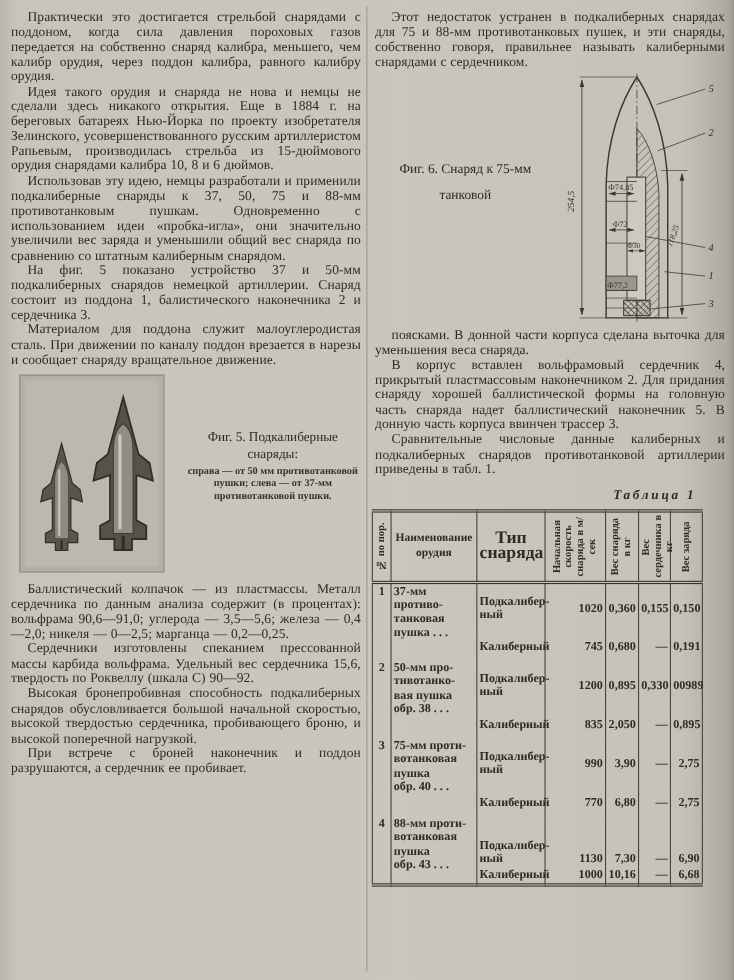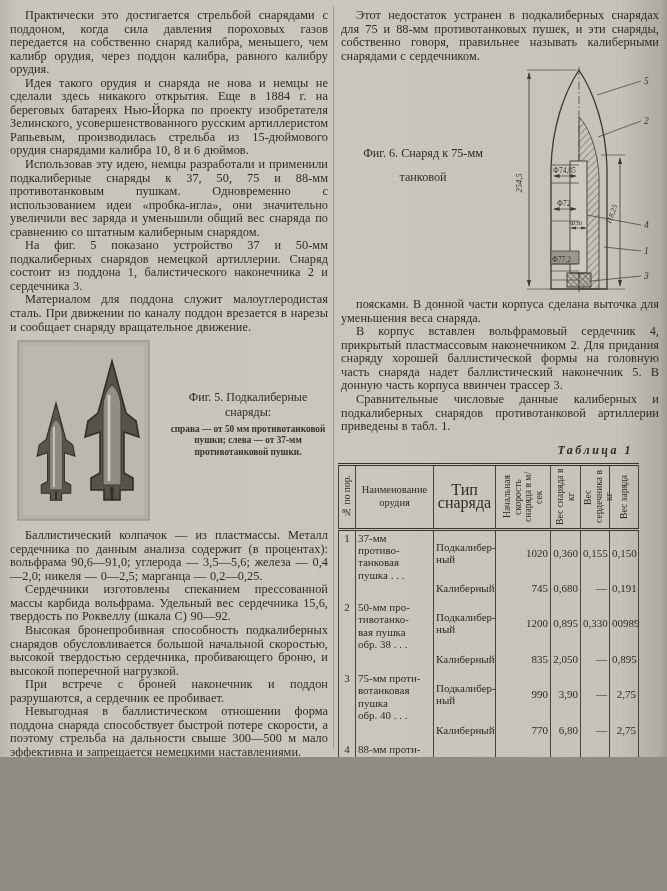--- a/index.html
+++ b/index.html
@@ -1,17 +1,17 @@
 <!DOCTYPE html>
 <html lang="ru"><head>
 <meta charset="utf-8">
 <style>
   html,body { margin:0; padding:0; background:#8f8c84; }
   .page {
-    position:relative; width:667px; height:757px; overflow:hidden;
+    position:relative; width:667px; height:891px; overflow:hidden;
     background:linear-gradient(90deg,#b8b5ac 0px,#c7c4bb 14px,#c9c6bd 55%,#c5c2b9 620px,#aeaba2 660px,#9d9a91 667px);
     font-family:"Liberation Serif", serif; color:#2d2b26;
   }
   .gutter-rule { position:absolute; left:333px; top:6px; bottom:8px; width:1px;
     background:rgba(84,81,73,.38); }
   .cols { position:relative; display:flex; gap:13px; padding:9px 8px 0 10px; }
   .col { width:320px; }
   p.b {
     margin:0; font-size:12.3px; line-height:13.55px; text-align:justify;
     text-indent:15px; letter-spacing:.05px; word-spacing:.4px;
@@ -23,21 +23,21 @@
   .fig5 .cap-detail { font-size:9.3px; font-weight:bold; line-height:11.5px; margin-top:4px; color:#35332d;font-family:Liberation Serif, serif; }
   
   .fig6 { display:flex; align-items:center; margin:2px 0 3px; }
   .fig6 .cap { flex:1; text-align:center; padding:0 4px 30px 2px; font-size:12.2px; line-height:24px; }
   
   .tbl-label { text-align:right; font-style:italic; font-weight:bold; font-size:12px;
     letter-spacing:2.5px; margin:9px 26px 5px 0; }
   table.t { border-collapse:collapse; width:300px; margin-left:-3px; table-layout:fixed;
     font-size:11px; line-height:12.3px;
     border-top:3px double #35332c; border-bottom:3px double #35332c; }
-  table.t th, table.t td { border-left:1px solid #45433b; padding:1px 2px; font-weight:normal; }
+  table.t th, table.t td { border-left:1px solid #45433b; padding:1px 2px; font-weight:bold; }
   table.t td:last-child, table.t th:last-child { border-right:1px solid #45433b; }
   table.t thead tr { border-bottom:3px double #35332c; }
   th.h { height:60px; vertical-align:middle; text-align:center; }
   .vert { writing-mode:vertical-rl; transform:rotate(180deg); margin:0 auto;
     font-size:9.6px; line-height:10.5px; max-height:58px; white-space:pre-line; }
   .pre { white-space:pre-line; }
   td.name { vertical-align:top; text-align:left; padding:2px 1px 0 3px; }
   td.num { vertical-align:top; text-align:center; padding-top:2px; }
   td.typ { vertical-align:middle; text-align:left; padding-left:3px; }
   td.val { text-align:right; vertical-align:middle; }
@@ -80,21 +80,20 @@
         <div class="cap">
           <div class="cap-title">Фиг. 5. Подкалиберные снаряды:</div>
           <div class="cap-detail">справа — от 50 мм противотанковой пушки; слева — от 37-мм противотанковой пушки.</div>
         </div>
       </div>
 
       <p class="b">Баллистический колпачок — из пластмассы. Металл сердечника по данным анализа содержит (в процентах): вольфрама 90,6—91,0; углерода — 3,5—5,6; железа — 0,4—2,0; никеля — 0—2,5; марганца — 0,2—0,25.</p>
       <p class="b">Сердечники изготовлены спеканием прессованной массы карбида вольфрама. Удельный вес сердечника 15,6, твердость по Роквеллу (шкала С) 90—92.</p>
       <p class="b">Высокая бронепробивная способность подкалиберных снарядов обусловливается большой начальной скоростью, высокой твердостью сердечника, пробивающего броню, и высокой поперечной нагрузкой.</p>
       <p class="b">При встрече с броней наконечник и поддон разрушаются, а сердечник ее пробивает.</p>
-      <p class="b">Невыгодная в баллистическом отношении форма поддона снаряда способствует быстрой потере скорости, а поэтому стрельба на дальности свыше 300—500 м мало эффективна и запрещается немецкими наставлениями.</p>
     </div>
 
     <div class="col">
       <p class="b">Этот недостаток устранен в подкалиберных снарядах для 75 и 88-мм противотанковых пушек, и эти снаряды, собственно говоря, правильнее называть калиберными снарядами с сердечником.</p>
 
       <div class="fig6">
         <div class="cap">
           <div>Фиг. 6. Снаряд к 75-мм танковой</div>
         </div>
         <svg width="152" height="230" viewBox="0 0 152 230">

